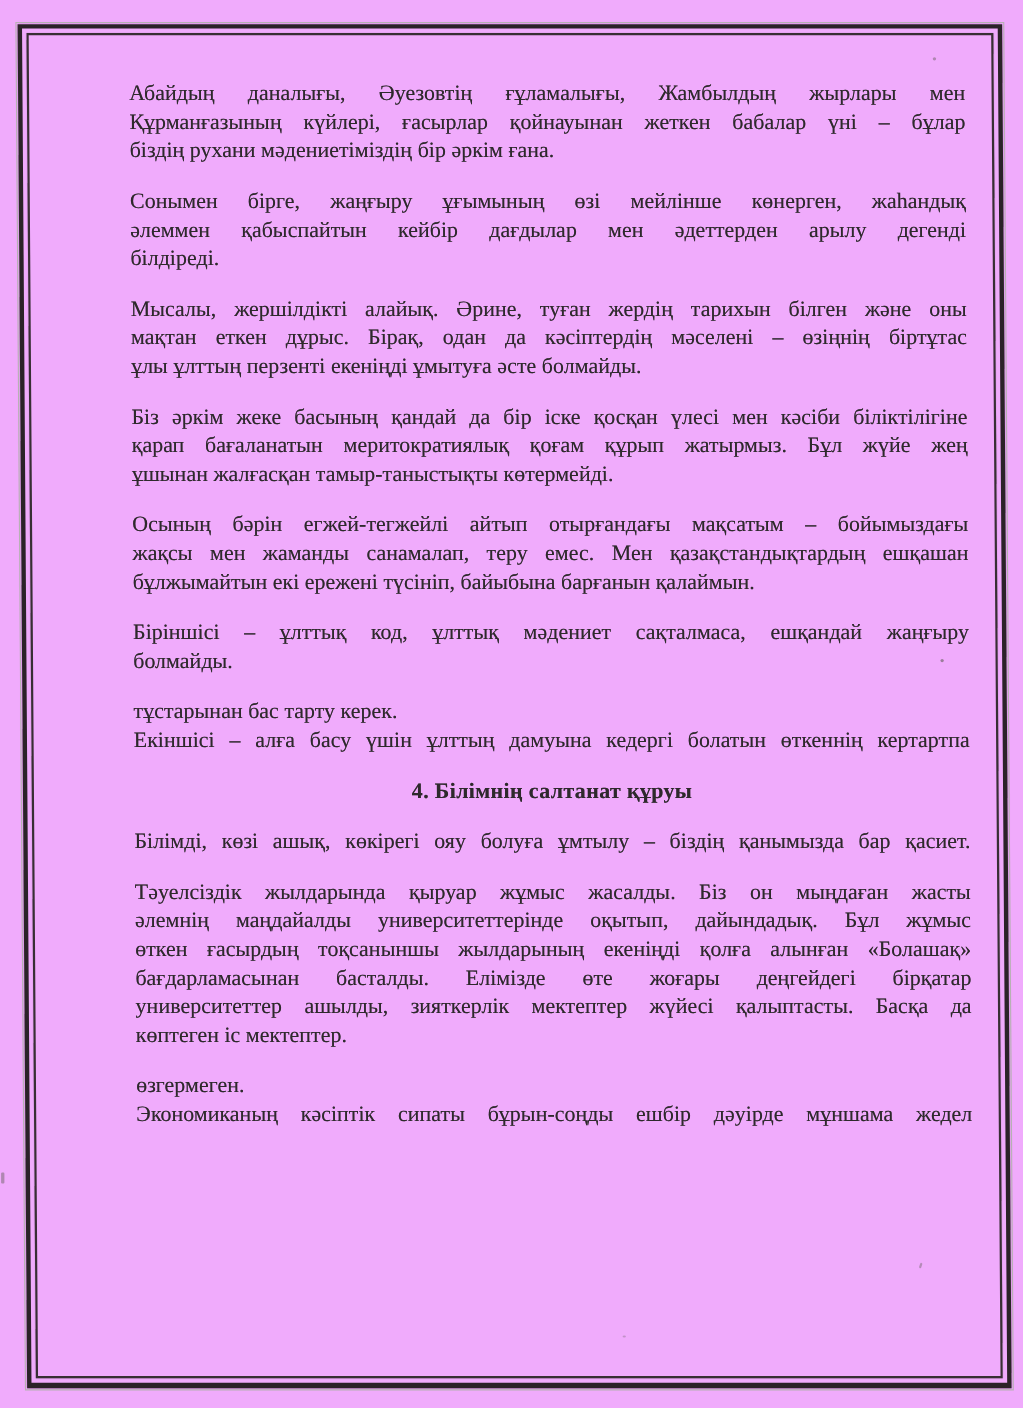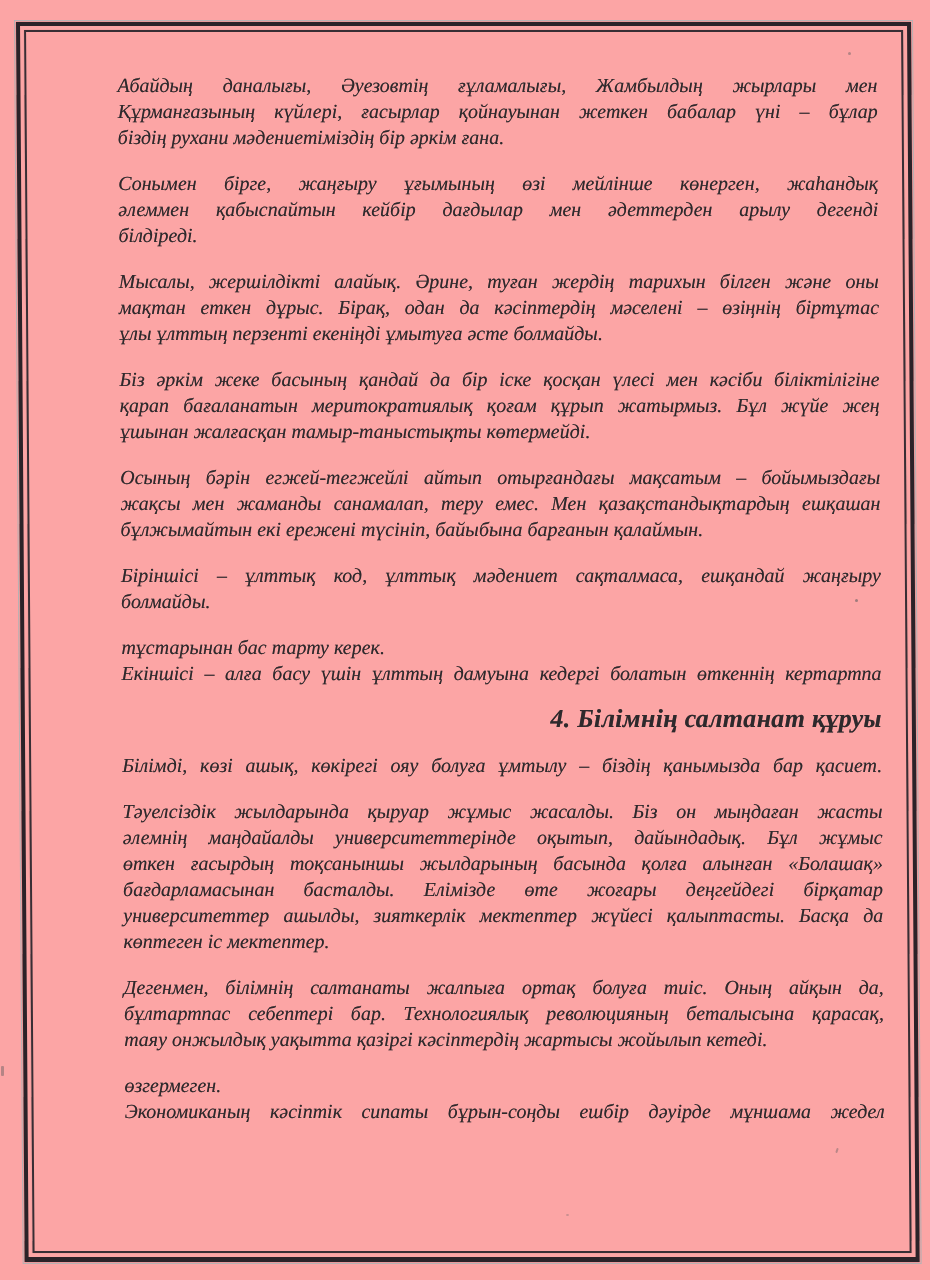--- a/index.html
+++ b/index.html
@@ -4,24 +4,23 @@
 <style>
   html, body {
     margin: 0;
     padding: 0;
     background: #ffffff;
   }
   #page {
     position: relative;
     width: 930px;
     height: 1280px;
-    background: #fca5a5;
+    background: #f0abfc;
     overflow: hidden;
     font-family: "Liberation Serif", "DejaVu Serif", serif;
-    font-style: italic;
   }
   
   #frame-wrap {
     position: absolute;
     left: 16px;
     top: 22px;
     right: 19px;
     bottom: 18px;
     transform: skewX(0.4deg);
     transform-origin: 50% 0;
@@ -52,23 +51,23 @@
   }
   .para { margin: 0 0 20px 0; }
   .line {
     text-align: justify;
     text-align-last: justify;
     white-space: normal;
   }
   .line.last { text-align-last: auto; }
   .heading {
     font-weight: bold;
-    text-align: right;
+    text-align: center;
     margin: 0 0 20px 0;
-    font-size: 26px;
+    font-size: 20px;
     letter-spacing: 0.3px;
   }
   
   .speck { position: absolute; background: #6d6466; border-radius: 50%; opacity: .65; }
   #speck-1 { left: 848px; top: 52px;  width: 3px; height: 3px; opacity: .5; }
   #speck-2 { left: 855px; top: 599px; width: 3px; height: 3px; }
   #speck-3 { left: 836px; top: 1148px; width: 2px; height: 5px; border-radius: 1px; opacity: .45; transform: rotate(18deg); }
   #speck-4 { left: 1px;  top: 1066px; width: 3px; height: 10px; border-radius: 1px; opacity: .5; }
   #speck-5 { left: 566px; top: 1214px; width: 3px; height: 2px; opacity: .35; }
 </style>
@@ -123,31 +122,26 @@
 
           <div class="heading">4. Білімнің салтанат құруы</div>
 
           <div class="para">
             <div class="line">Білімді, көзі ашық, көкірегі ояу болуға ұмтылу – біздің қанымызда бар қасиет.</div>
           </div>
 
           <div class="para">
             <div class="line">Тәуелсіздік жылдарында қыруар жұмыс жасалды. Біз он мыңдаған жасты</div>
             <div class="line">әлемнің маңдайалды университеттерінде оқытып, дайындадық. Бұл жұмыс</div>
-            <div class="line">өткен ғасырдың тоқсаныншы жылдарының басында қолға алынған «Болашақ»</div>
+            <div class="line">өткен ғасырдың тоқсаныншы жылдарының екеніңді қолға алынған «Болашақ»</div>
             <div class="line">бағдарламасынан басталды. Елімізде өте жоғары деңгейдегі бірқатар</div>
             <div class="line">университеттер ашылды, зияткерлік мектептер жүйесі қалыптасты. Басқа да</div>
             <div class="line last">көптеген іс мектептер.</div>
           </div>
 
-          <div class="para">
-            <div class="line">Дегенмен, білімнің салтанаты жалпыға ортақ болуға тиіс. Оның айқын да,</div>
-            <div class="line">бұлтартпас себептері бар. Технологиялық революцияның беталысына қарасақ,</div>
-            <div class="line last">таяу онжылдық уақытта қазіргі кәсіптердің жартысы жойылып кетеді.</div>
-          </div>
 
           <div class="para">
             <div class="line last">өзгермеген.</div>
             <div class="line">Экономиканың кәсіптік сипаты бұрын-соңды ешбір дәуірде мұншама жедел</div>
           </div>
 
         </div>
       </div>
     </div>
   </div>

